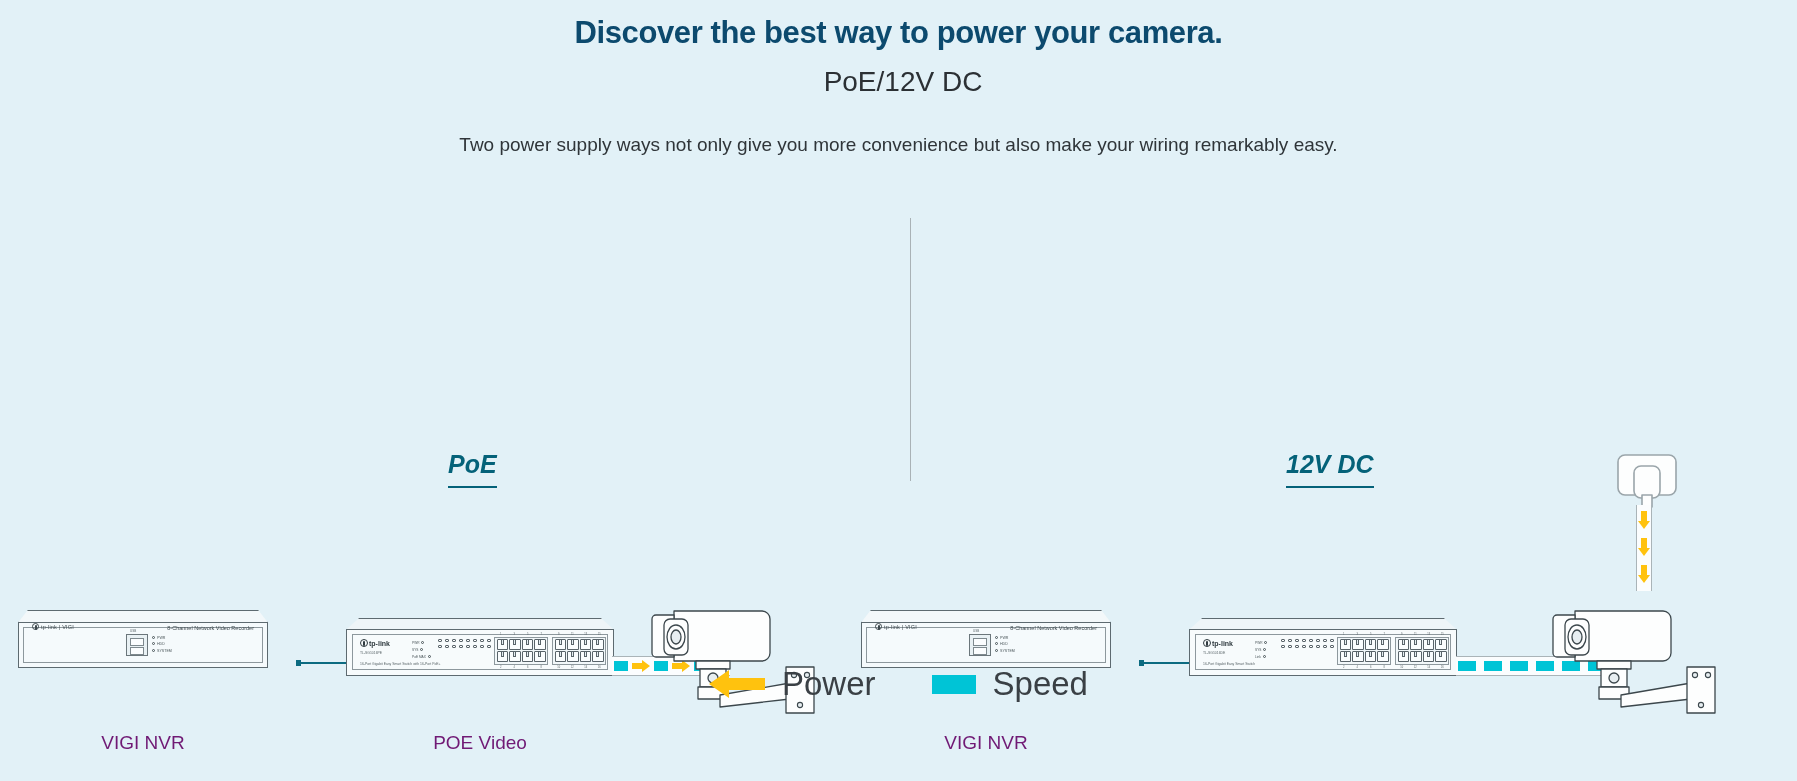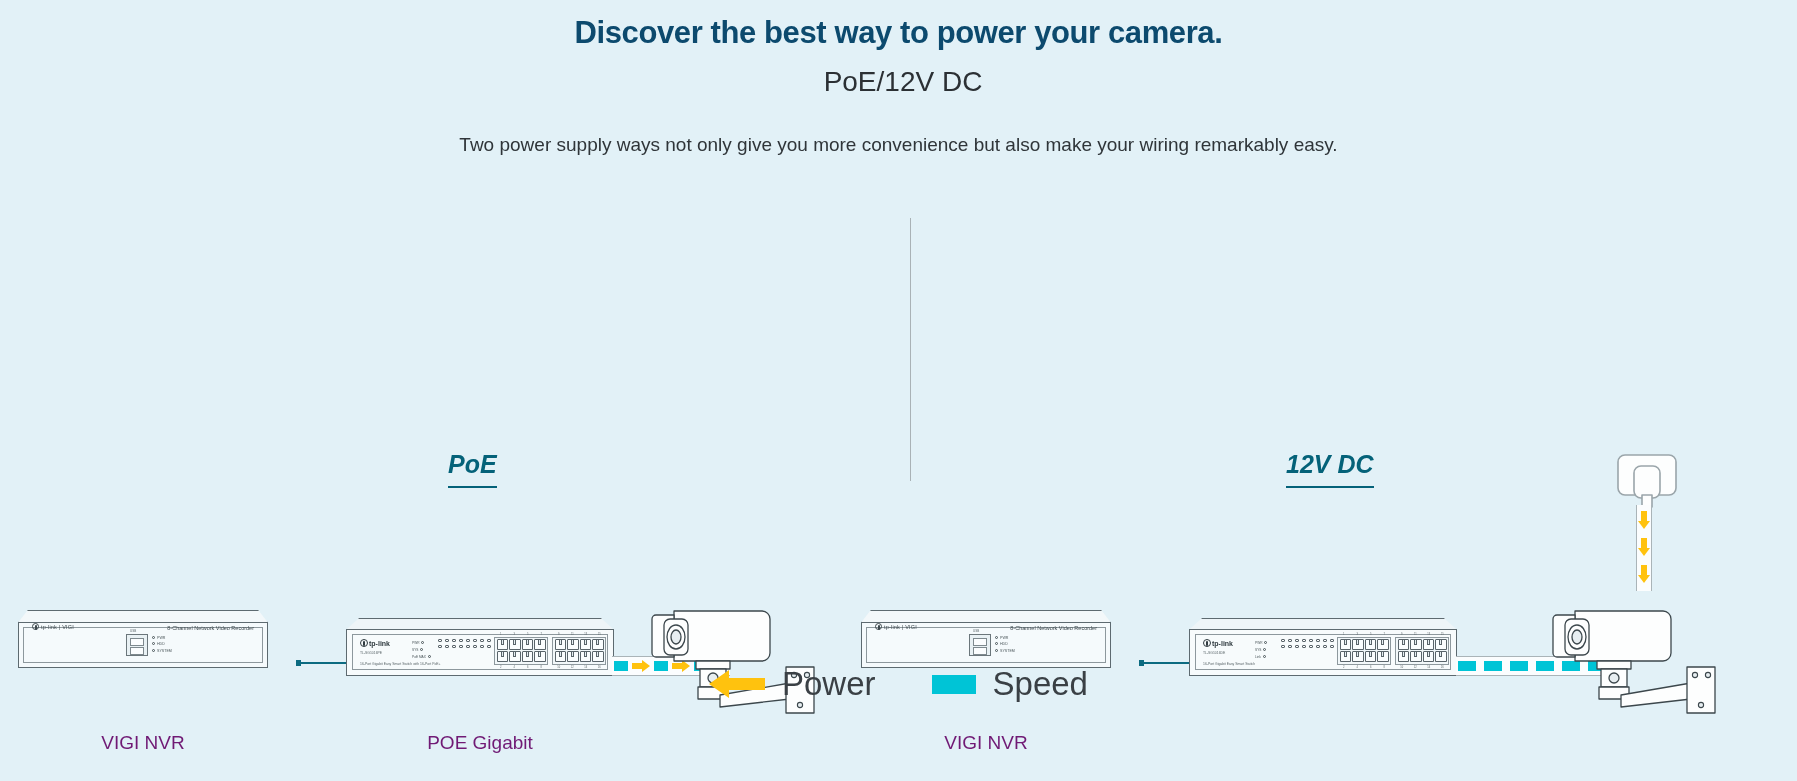--- a/index.html
+++ b/index.html
@@ -385,21 +385,21 @@
         <div class="rj45"></div>
         <div class="rj45"></div>
       </div>
       <div class="bank-nums" style="left:206px; top:48px;">
         <span>10</span>
         <span>12</span>
         <span>14</span>
         <span>16</span>
       </div>
     </div>
-    <div class="device-caption" style="left:346px; top:552px; width:268px;">POE Gigabit</div>
+    <div class="device-caption" style="left:346px; top:552px; width:268px;">POE Video</div>
 
     <div class="cable-sheath" style="left:612px; top:476px; width:118px; height:20px;"></div>
     <div class="cable" style="left:614px; top:479px; width:116px;">
       <div class="seg dash-cyan" style="left:0px; width:14px;"></div>
       <svg style="position:absolute;left:18px;top:1px" width="18" height="12" viewBox="0 0 18 12">
         <path d="M0 3 L10 3 L10 0 L18 6 L10 12 L10 9 L0 9 Z" fill="#ffc20e"></path>
       </svg>
       <div class="seg dash-cyan" style="left:40px; width:14px;"></div>
       <svg style="position:absolute;left:58px;top:1px" width="18" height="12" viewBox="0 0 18 12">
         <path d="M0 3 L10 3 L10 0 L18 6 L10 12 L10 9 L0 9 Z" fill="#ffc20e"></path>

